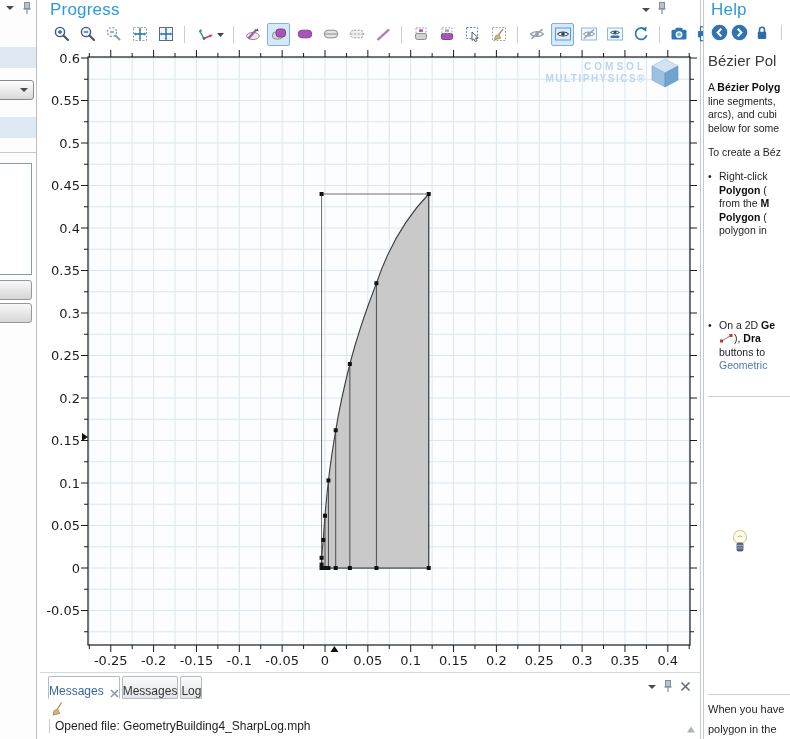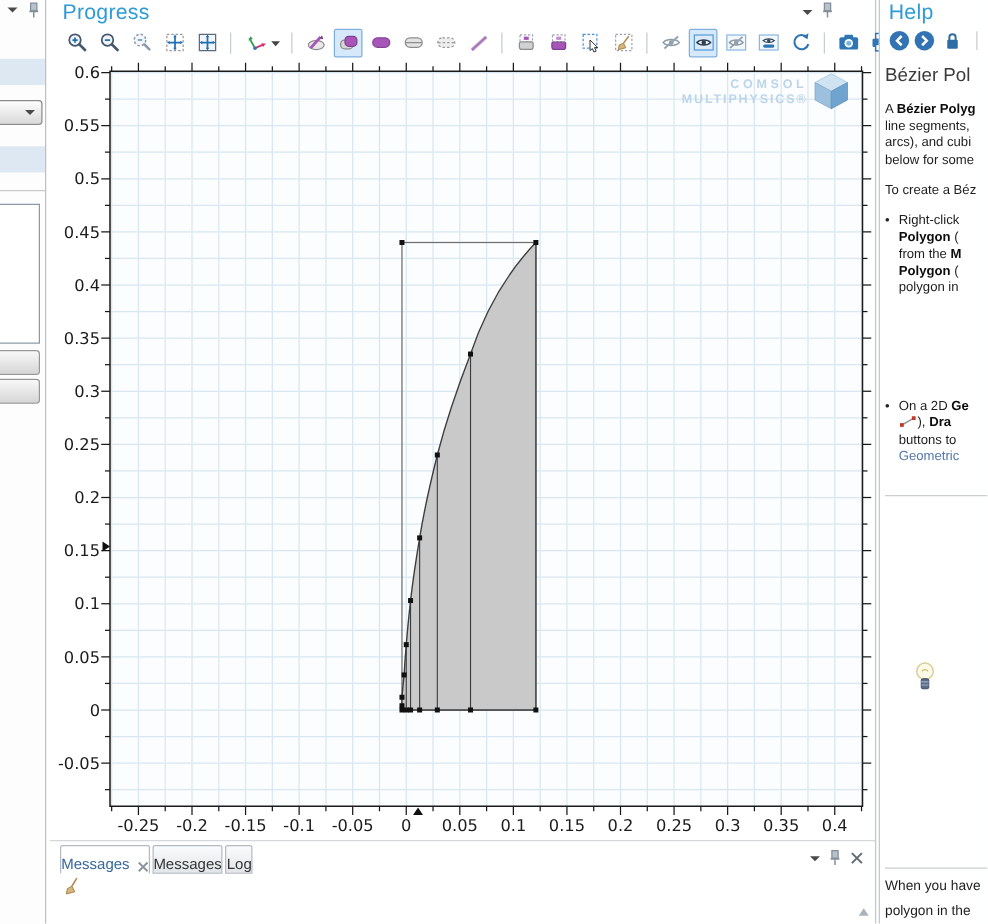--- a/index.html
+++ b/index.html
@@ -498,20 +498,21 @@
       <path d="M2.5 8 H9.5" stroke="#848f9a" stroke-width="1.4"></path>
       <path d="M6 8.5 V13" stroke="#848f9a" stroke-width="1.2"></path>
     </svg>
   <svg class="abs" style="left:640px;top:8px" width="11" height="11">
       <path d="M1.5 1.5 L9.5 9.5 M9.5 1.5 L1.5 9.5" stroke="#5f6b76" stroke-width="1.6"></path>
     </svg>
   <svg class="abs" style="left:10px;top:28px" width="16" height="16">
       <path d="M11.5 1.5 L7.5 8" stroke="#b08d55" stroke-width="1.3"></path>
       <path d="M7.5 8 L4 9.8 L3 14.2 L9.8 12.4Z" fill="#d9b57e" stroke="#a8834c" stroke-width=".8"></path>
     </svg>
+  <div class="msg-text">Opened file: GeometryBuilding4_SharpLog.mph</div>
   <svg class="abs" style="left:646px;top:52px" width="10" height="9">
       <path d="M5 1.5 L9 7.5 H1Z" fill="#aab3bc"></path>
     </svg>
 </div>
 
 <div id="help-panel">
   <div class="abs panel-title" style="left:7px;top:0">Help</div>
   <svg class="abs" style="left:7px;top:24px" width="17" height="17">
       <circle cx="8.5" cy="8.5" r="7.8" fill="#3273b3"></circle>
       <path d="M10.3 4.8 L6.6 8.5 L10.3 12.2" stroke="#fff" stroke-width="2" fill="none"></path>

